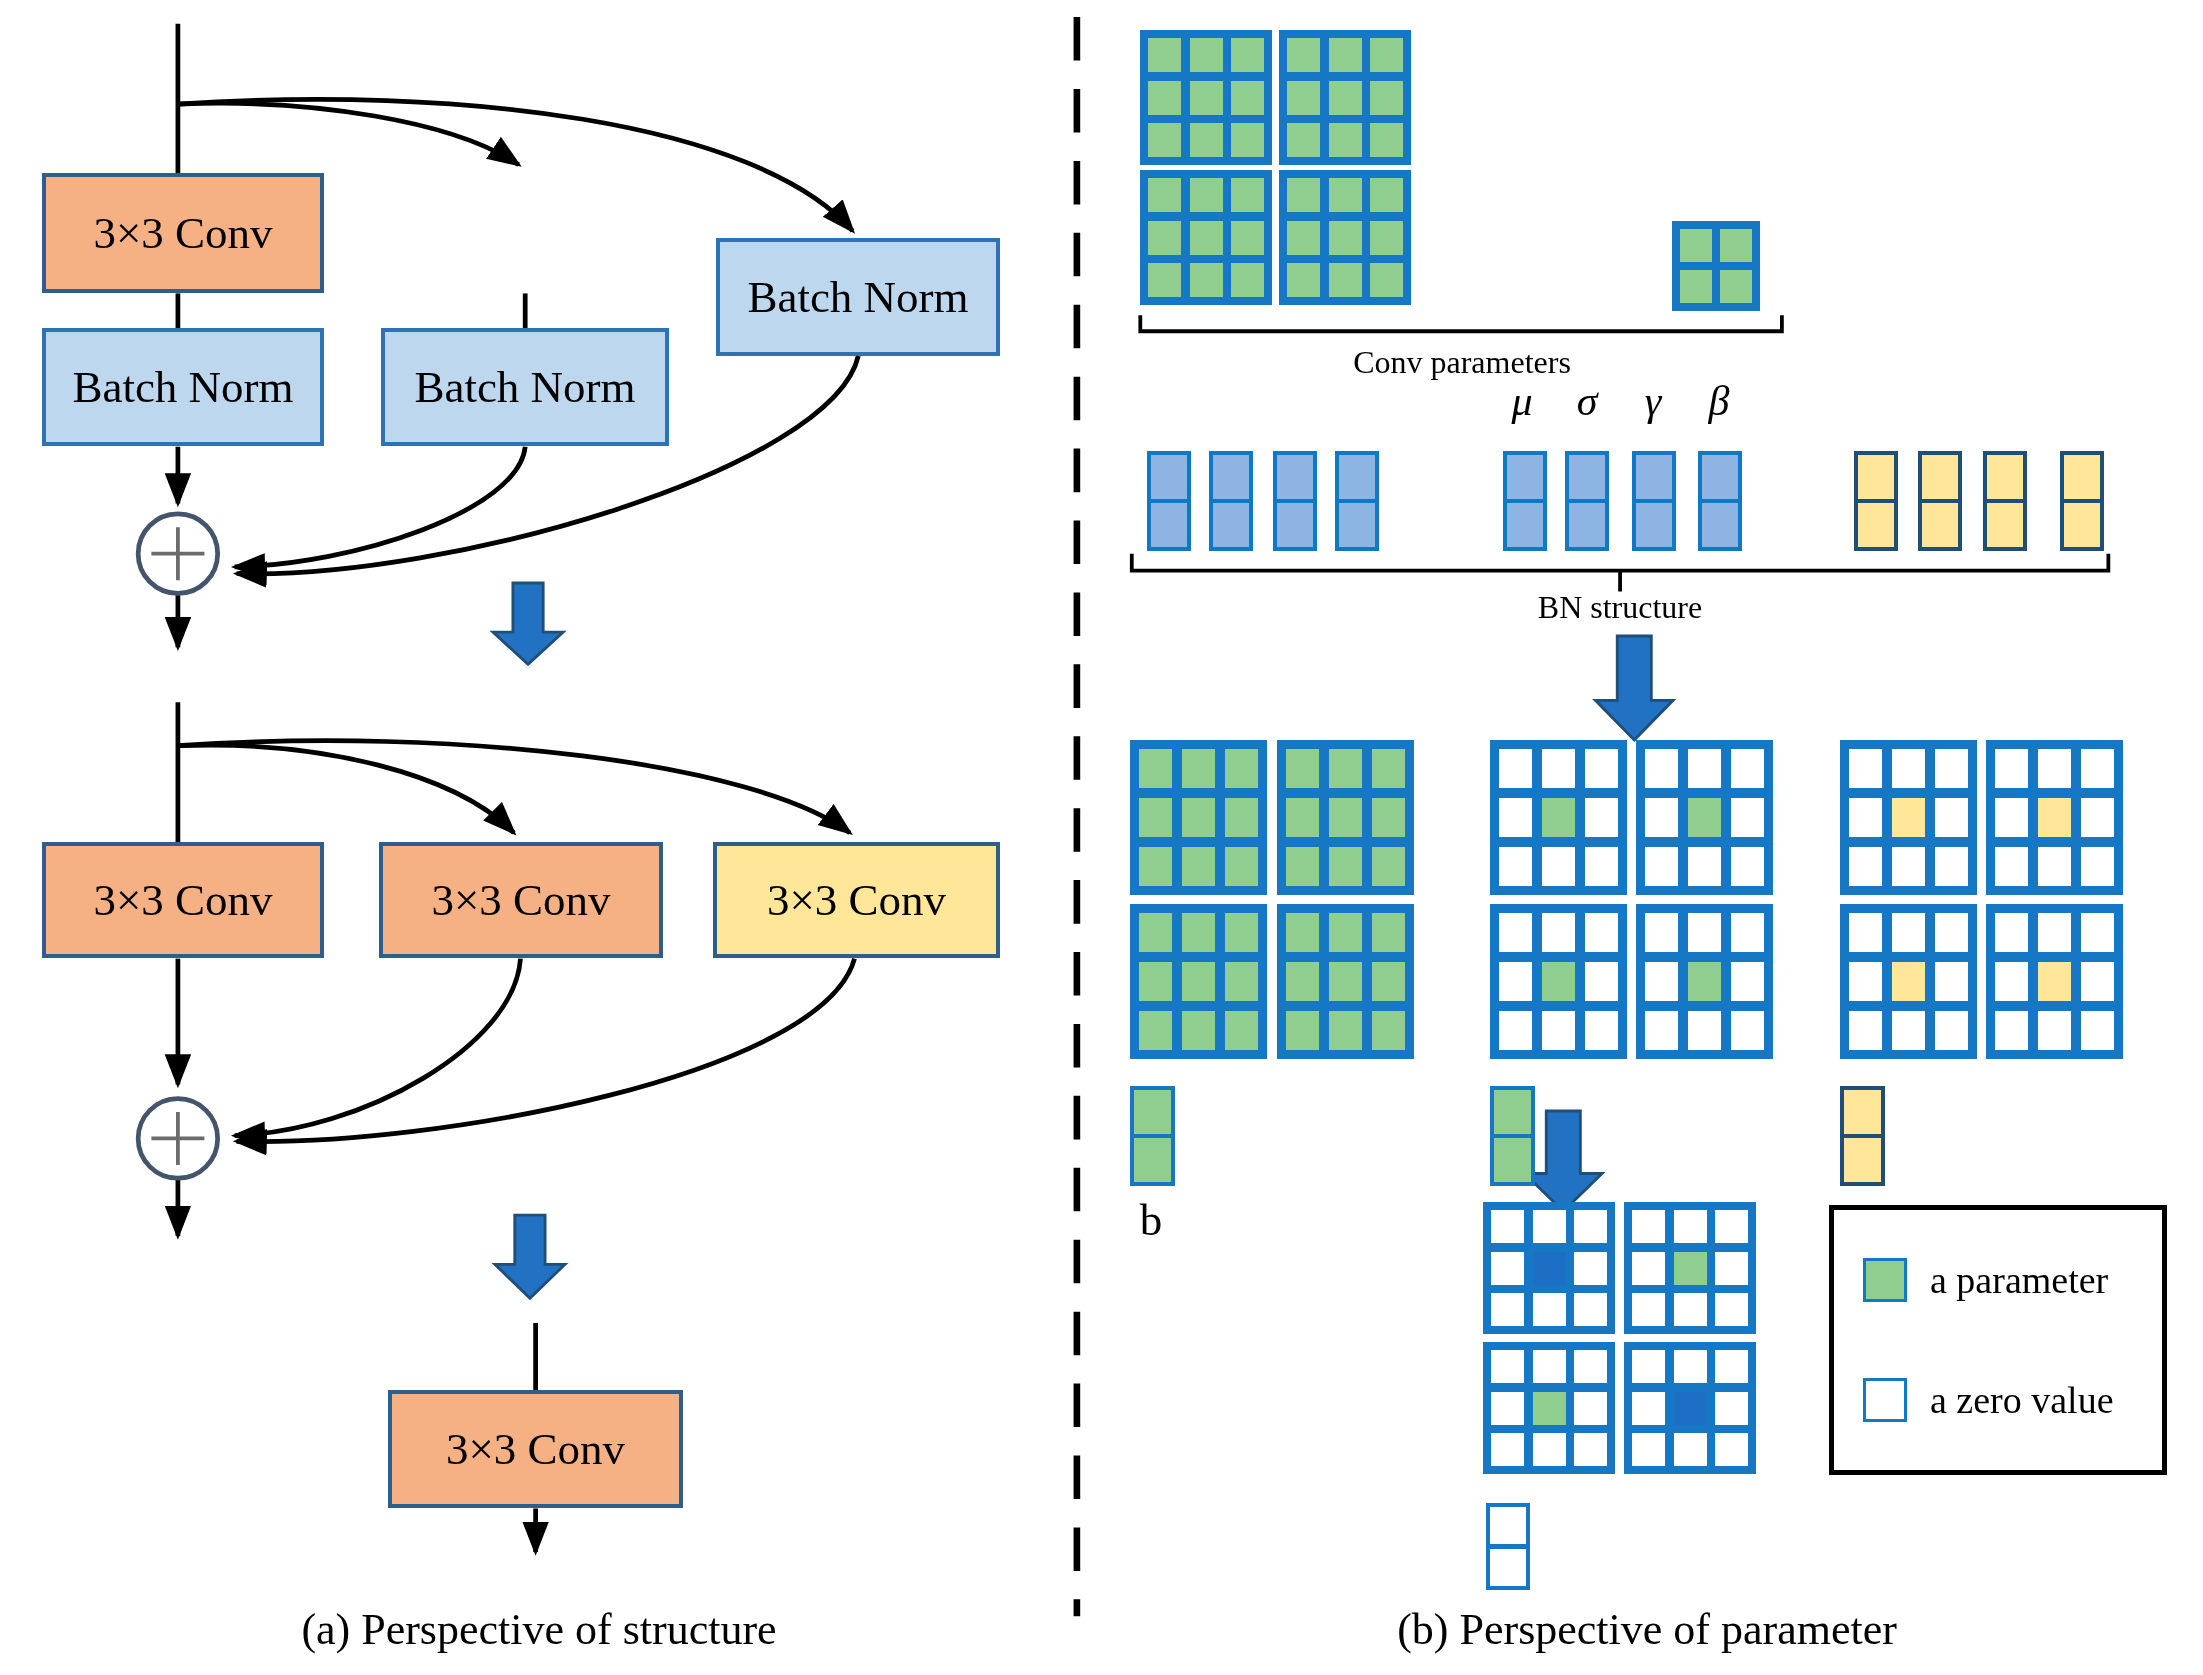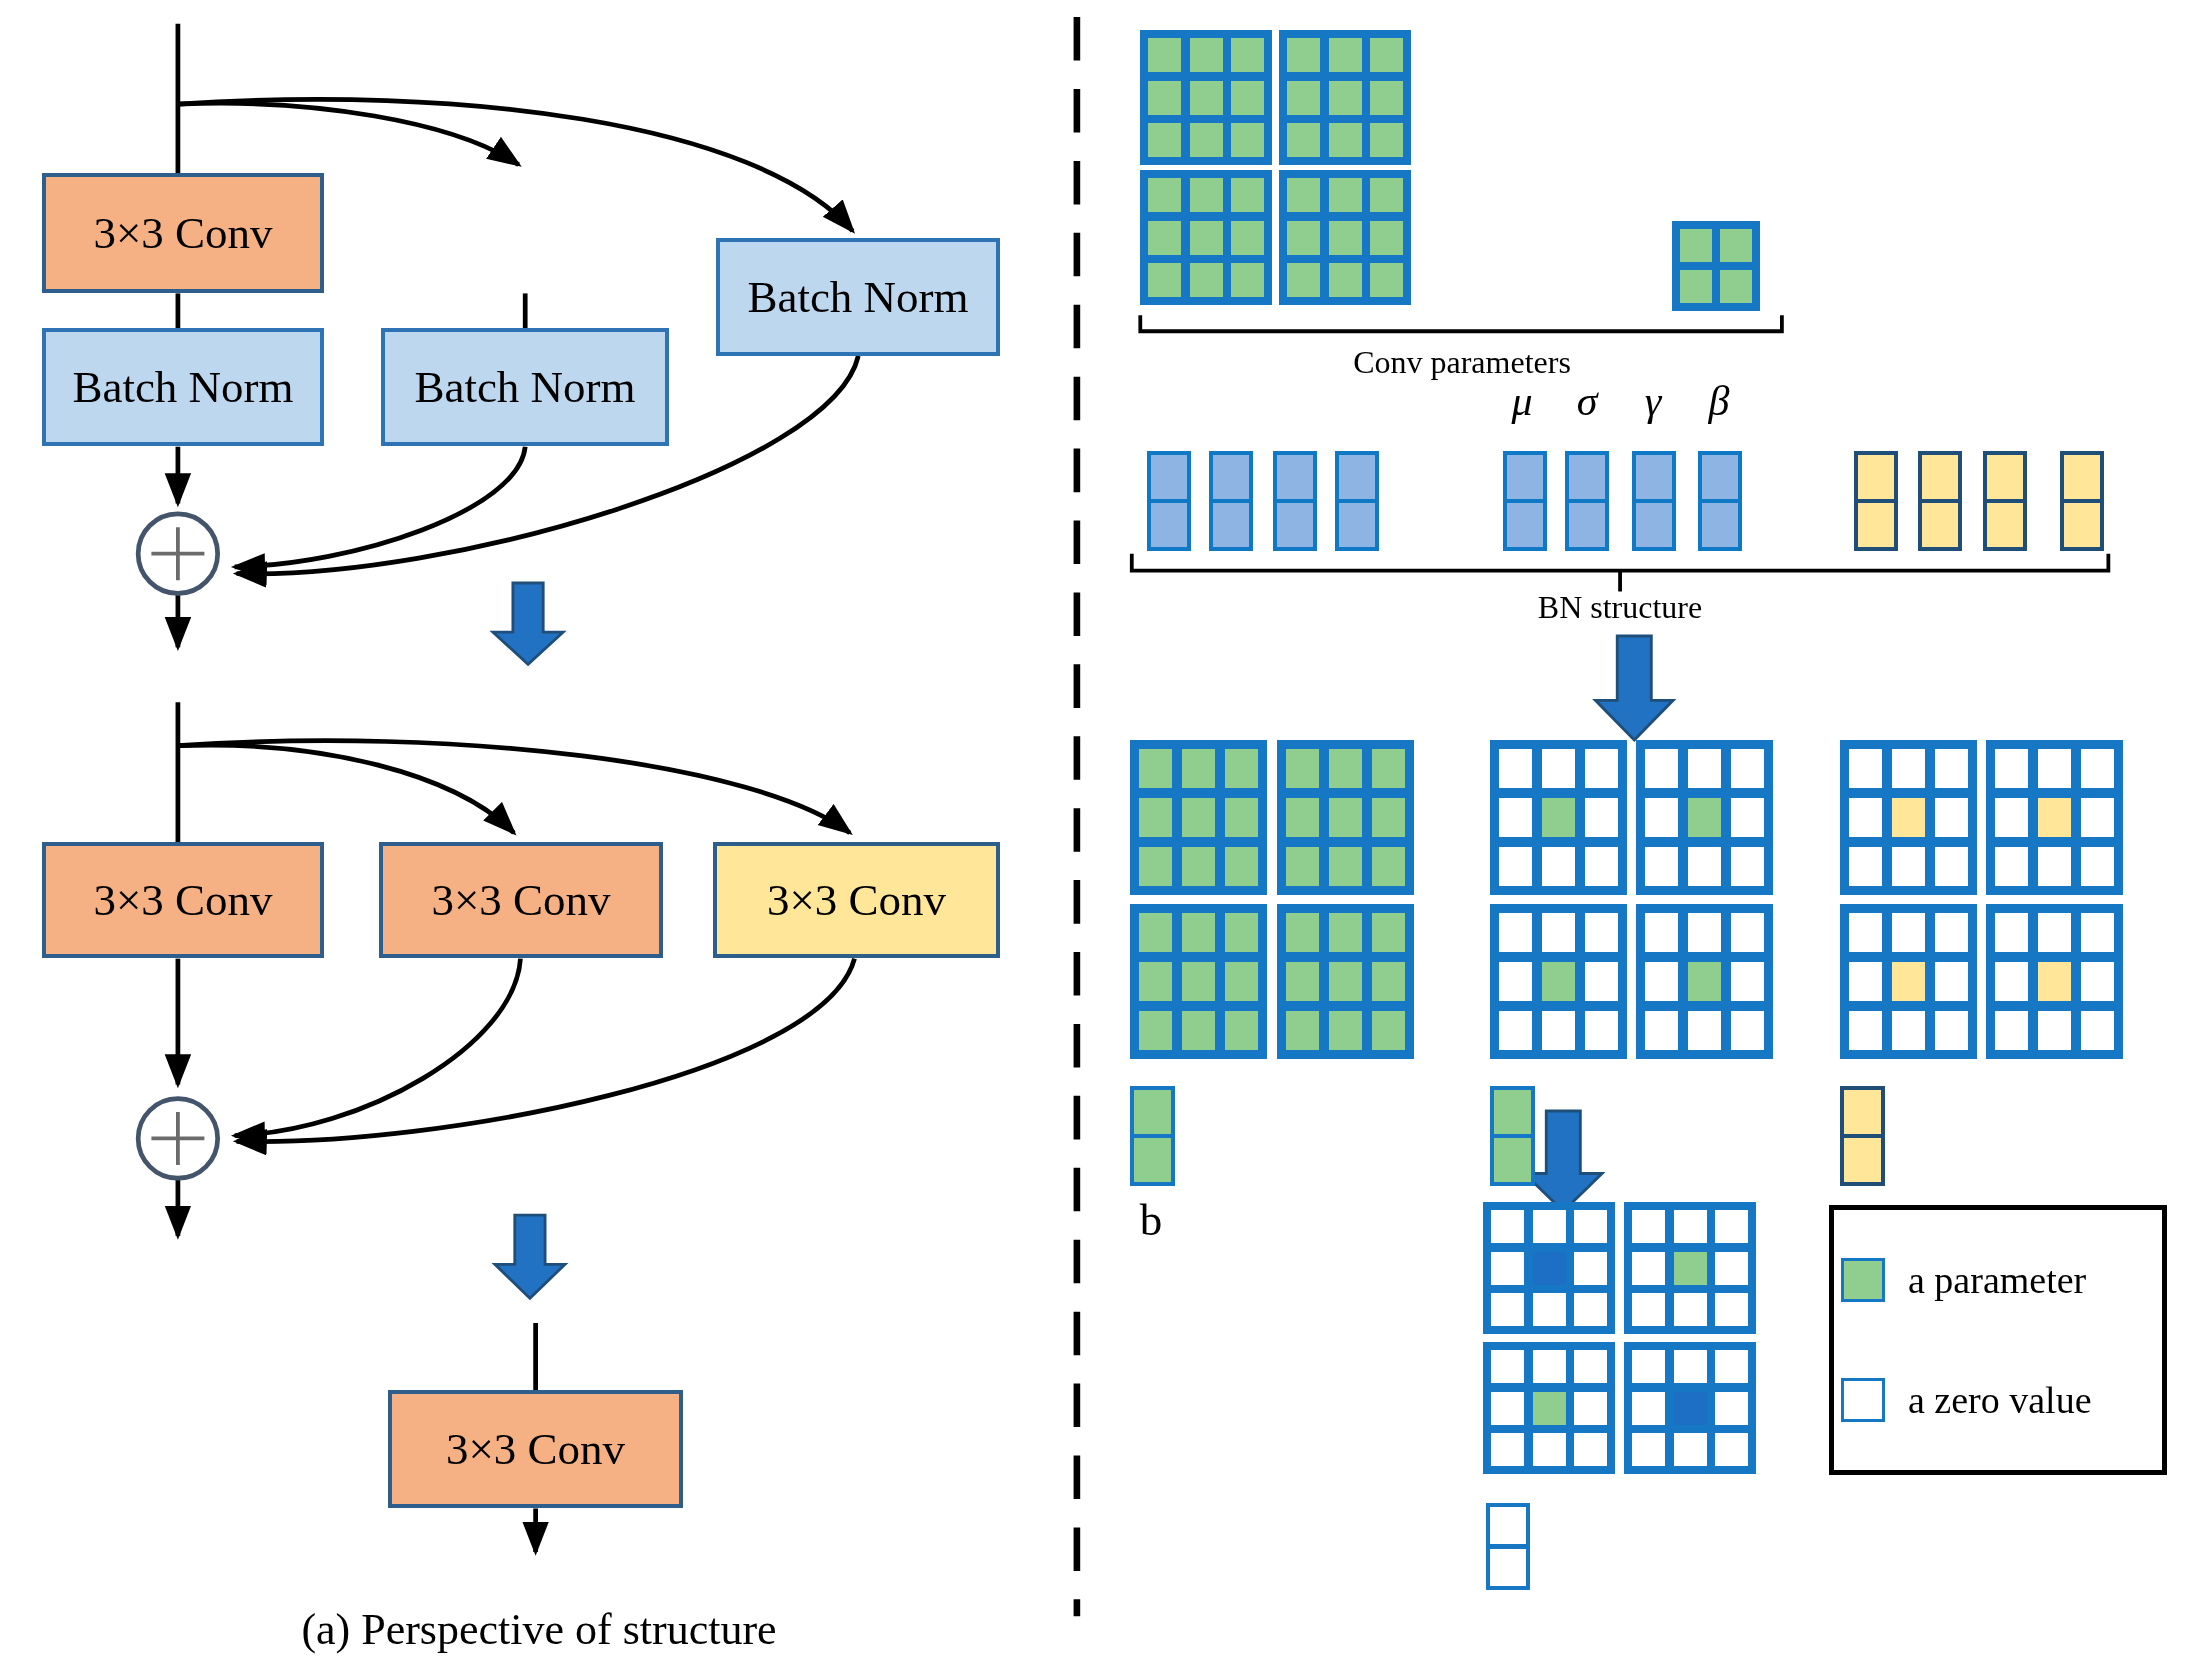--- a/index.html
+++ b/index.html
@@ -15,21 +15,21 @@
   .caption{position:absolute;transform:translateX(-50%);font-size:44px;white-space:nowrap;}
   .bracelabel{position:absolute;transform:translateX(-50%);font-size:32px;white-space:nowrap;}
   .greek{position:absolute;transform:translateX(-50%);font-size:42px;font-style:italic;white-space:nowrap;}
   .biaslabel{position:absolute;transform:translateX(-50%);font-size:45px;}
   .grid{position:absolute;box-sizing:border-box;display:grid;border-style:solid;}
   .vbar{position:absolute;box-sizing:border-box;display:grid;grid-template-rows:1fr 1fr;
         gap:4.7px;border:4.7px solid;}
   .legend{position:absolute;left:1829px;top:1205px;width:338px;height:270px;
           box-sizing:border-box;border:5.7px solid #000;background:#fff;
           display:flex;flex-direction:column;justify-content:space-around;padding:9.5px 0;}
-  .legend-row{display:flex;align-items:center;gap:23px;padding-left:7px;font-size:38px;}
+  .legend-row{display:flex;align-items:center;gap:23px;padding-left:29px;font-size:38px;}
   .sw{width:44px;height:44px;box-sizing:border-box;border:3.8px solid #1677C4;display:inline-block;}
   .sw.green{background:#90CE90;}
   .sw.white{background:#fff;}
 </style>
 </head>
 <body>
 
 <div class="stage">
 
   <svg width="2203" height="1676" viewBox="0 0 2328 1771">
@@ -92,20 +92,21 @@
   <div class="box bnblue" style="left:42px;top:328px;width:282px;height:118px;">Batch Norm</div>
   <div class="box bnblue" style="left:381px;top:328px;width:288px;height:118px;">Batch Norm</div>
 
   <div class="box orange" style="left:42px;top:842px;width:282px;height:116px;">3×3 Conv</div>
   <div class="box orange" style="left:379px;top:842px;width:284px;height:116px;">3×3 Conv</div>
   <div class="box yellow" style="left:713px;top:842px;width:287px;height:116px;">3×3 Conv</div>
 
   <div class="box orange" style="left:388px;top:1390px;width:295px;height:118px;">3×3 Conv</div>
 
   <div class="caption" style="left:539px;top:1604px;">(a) Perspective of structure</div>
+  <div class="caption" style="left:1647px;top:1604px;">(b) Perspective of parameter</div>
 
   <div class="bracelabel" style="left:1462px;top:344px;">Conv parameters</div>
   <div class="bracelabel" style="left:1620px;top:589px;">BN structure</div>
 
   <div class="greek" style="left:1522px;top:377px;">μ</div>
   <div class="greek" style="left:1587px;top:377px;">σ</div>
   <div class="greek" style="left:1653px;top:377px;">γ</div>
   <div class="greek" style="left:1719px;top:377px;">β</div>
 
   <div class="biaslabel" style="left:1151px;top:1194px;">b</div>

